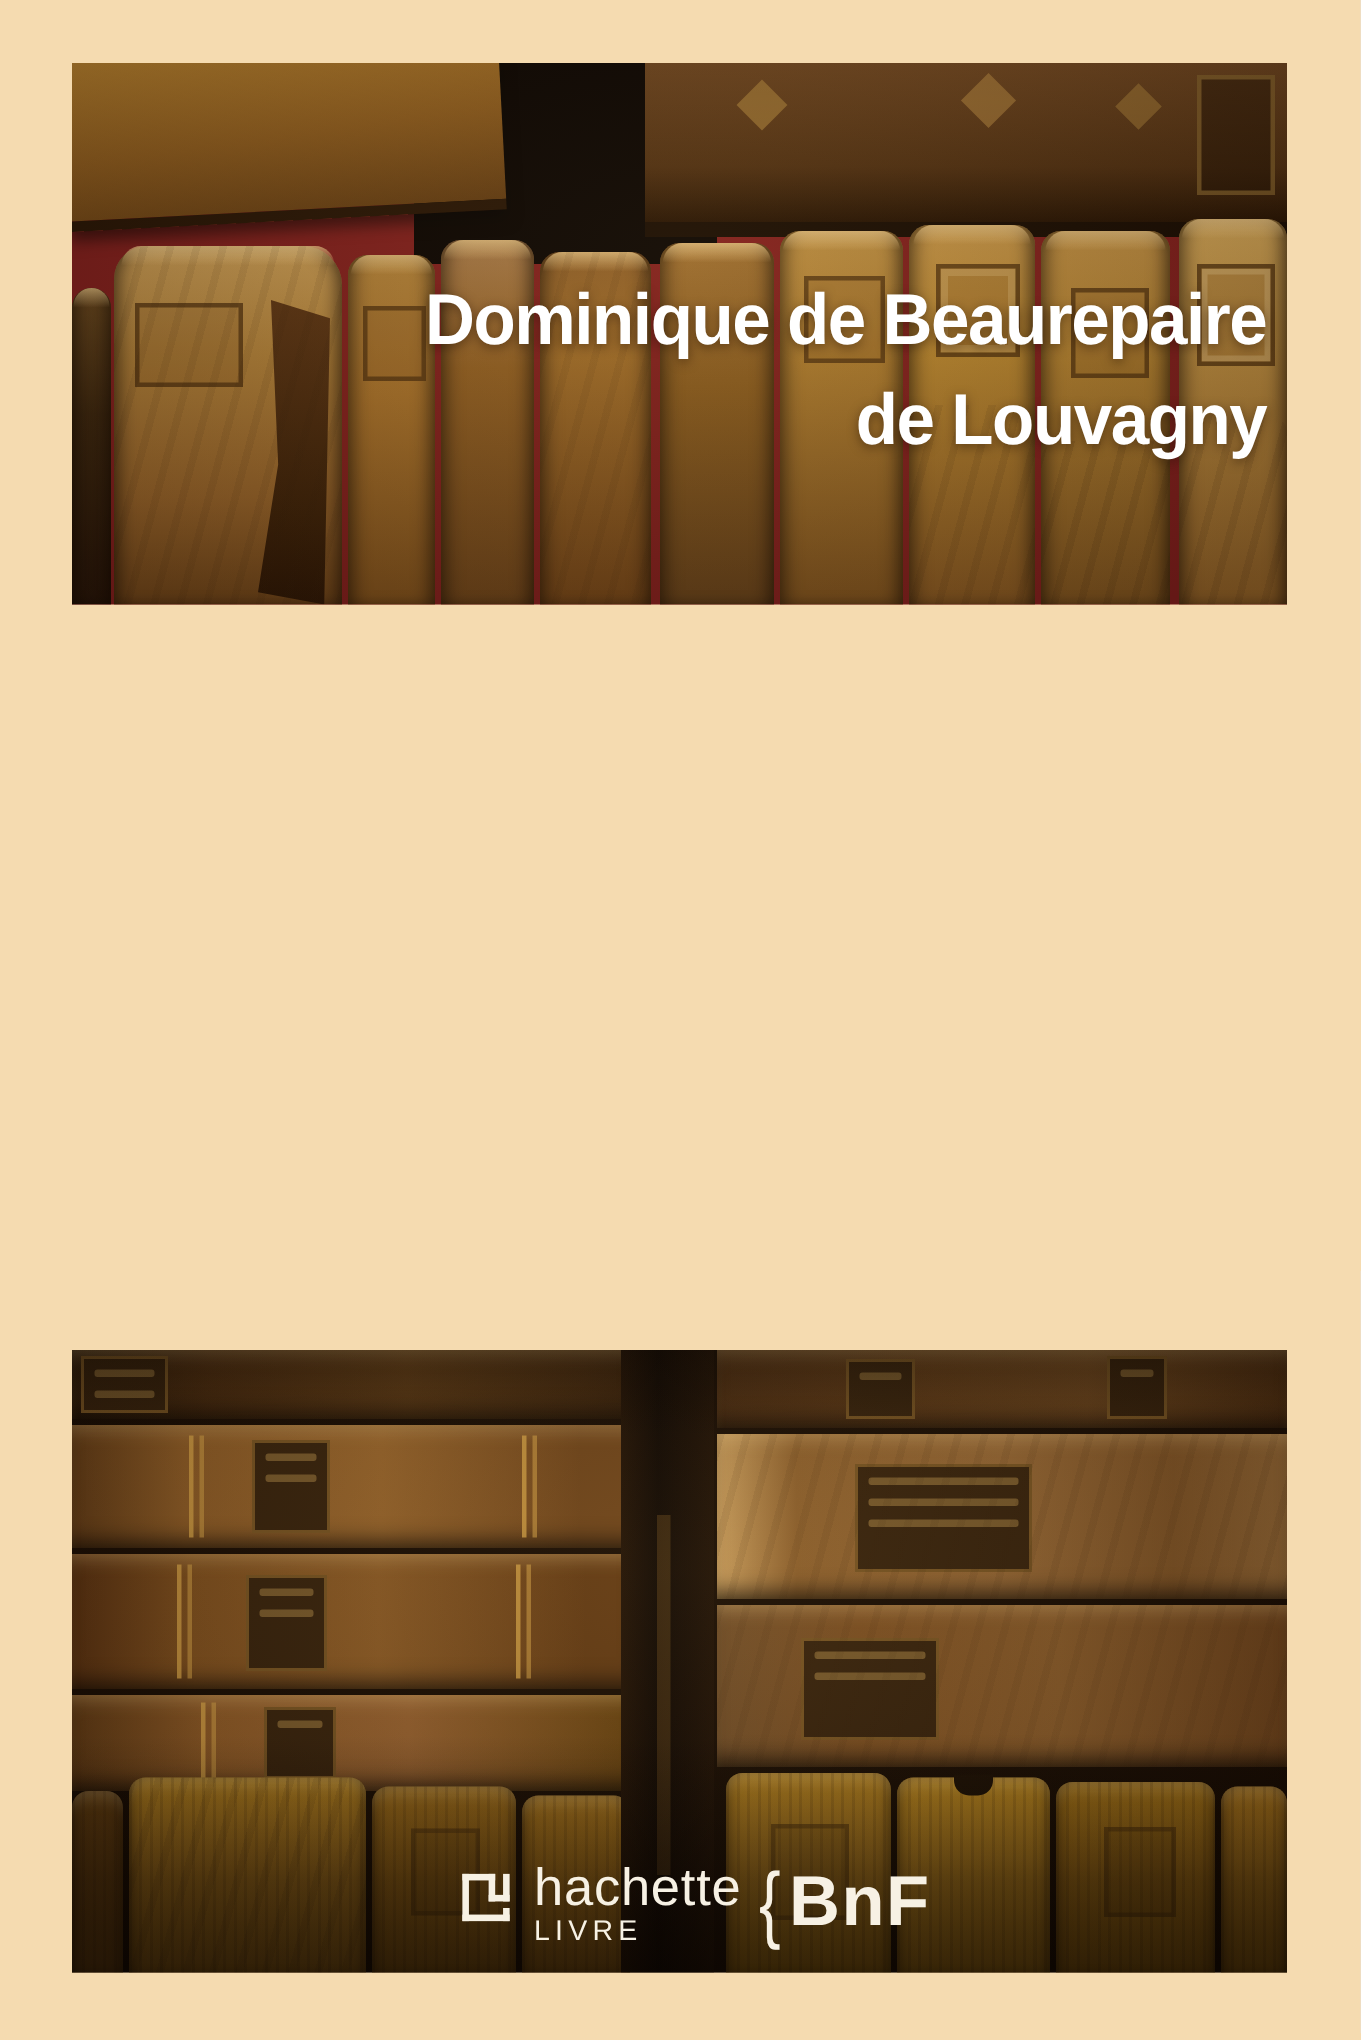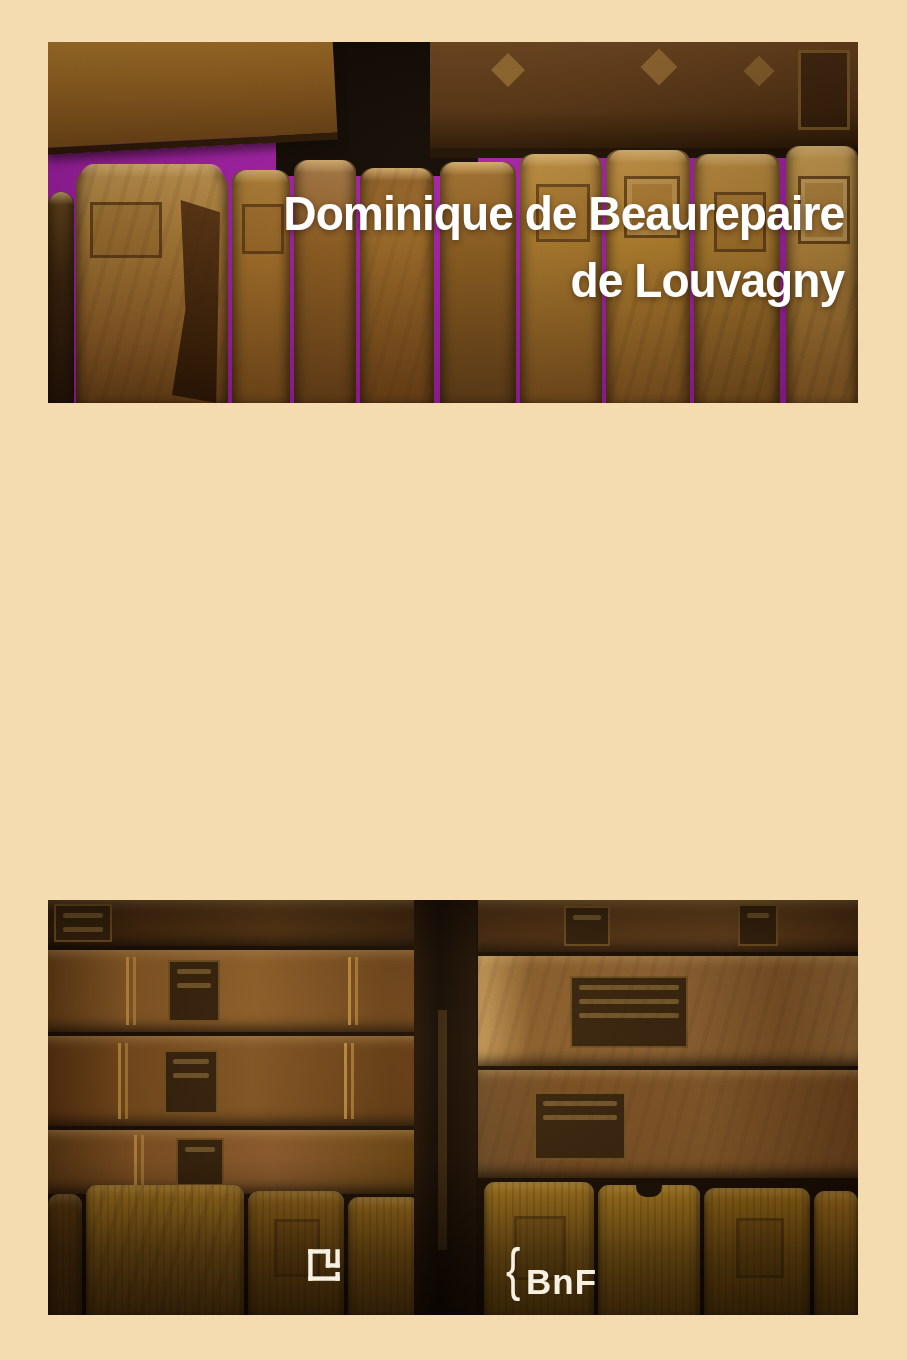--- a/index.html
+++ b/index.html
@@ -1,19 +1,19 @@
 <!DOCTYPE html>
 <html><head>
 <meta charset="utf-8">
 <style>
   html,body{margin:0;padding:0;background:#e8e0d0;}
   .cover{position:relative;width:907px;height:1360px;background:#f5dbb0;overflow:hidden;
          font-family:"Liberation Sans",sans-serif;}
   .photo{position:absolute;left:48px;width:810px;overflow:hidden;}
-  .photo-top{top:42px;height:361px;background:#a21caf;}
+  .photo-top{top:42px;height:361px;background:#7f1d1d;}
   .photo-bottom{top:900px;height:415px;background:#140a03;}
   .band{position:absolute;left:48px;top:403px;width:810px;height:497px;background:#fefefe;}
 
   
   .title{position:absolute;top:22px;right:10px;text-align:right;
          font-family:"Liberation Serif",serif;font-weight:400;color:#26221e;
          font-size:84px;line-height:83px;white-space:pre;
          transform:scaleX(0.84);transform-origin:100% 0;}
 
   
@@ -47,21 +47,21 @@
         background:linear-gradient(180deg,rgba(10,5,1,.3),rgba(10,5,1,0) 14%,rgba(10,5,1,0) 62%,rgba(8,4,1,.42) 85%,rgba(5,2,0,.55) 100%);}
 
   
   .hachette{position:absolute;left:255px;top:342px;z-index:40;display:flex;color:#f7f1e4;}
   .hachette svg{display:block;margin-top:2px;}
   .htext{margin-left:11px;}
   .hname{font-size:35px;line-height:34px;font-weight:500;letter-spacing:.5px;}
   .hsub{font-size:19px;line-height:21px;font-weight:400;letter-spacing:3.5px;margin-top:1px;}
   .bnf{position:absolute;left:458px;top:341px;z-index:40;color:#f7f1e4;display:flex;align-items:flex-start;}
   .brace{font-size:54px;line-height:54px;font-weight:400;transform:scale(.8,1.05);transform-origin:left top;}
-  .bnfname{font-size:35px;line-height:52px;font-weight:700;letter-spacing:1px;margin-left:2px;margin-top:15px;}
+  .bnfname{font-size:47px;line-height:52px;font-weight:700;letter-spacing:1px;margin-left:2px;}
 </style>
 </head>
 <body>
 
 <div class="cover">
 
   <div class="photo photo-top">
 
     <div class="ph" style="left:228px;top:0;width:202px;height:134px;background:#070302;"></div>
 
@@ -238,20 +238,24 @@
     <div class="hachette">
       <svg width="42" height="42" viewBox="0 0 48 48" fill="#f7f1e4" aria-hidden="true">
         <rect x="6" y="6" width="5" height="36"></rect>
         <rect x="6" y="37" width="36" height="5"></rect>
         <rect x="6" y="6" width="25" height="5"></rect>
         <rect x="26" y="6" width="5" height="21"></rect>
         <rect x="26" y="22" width="16" height="5"></rect>
         <rect x="37" y="6" width="5" height="21"></rect>
         <rect x="37" y="32" width="5" height="10"></rect>
       </svg>
+      <div class="htext">
+        <div class="hname">hachette</div>
+        <div class="hsub">LIVRE</div>
+      </div>
     </div>
 
     <div class="bnf">
       <span class="brace">{</span>
       <span class="bnfname">BnF</span>
     </div>
   </div>
 
 </div>
 

